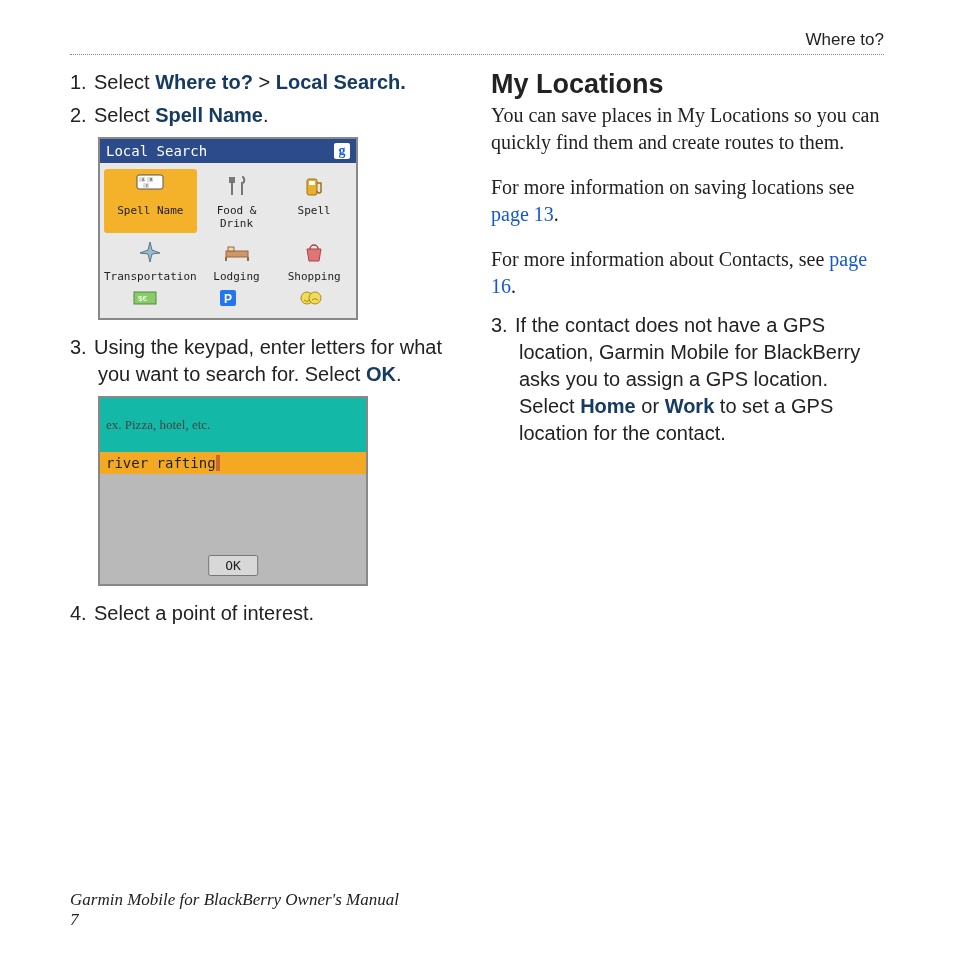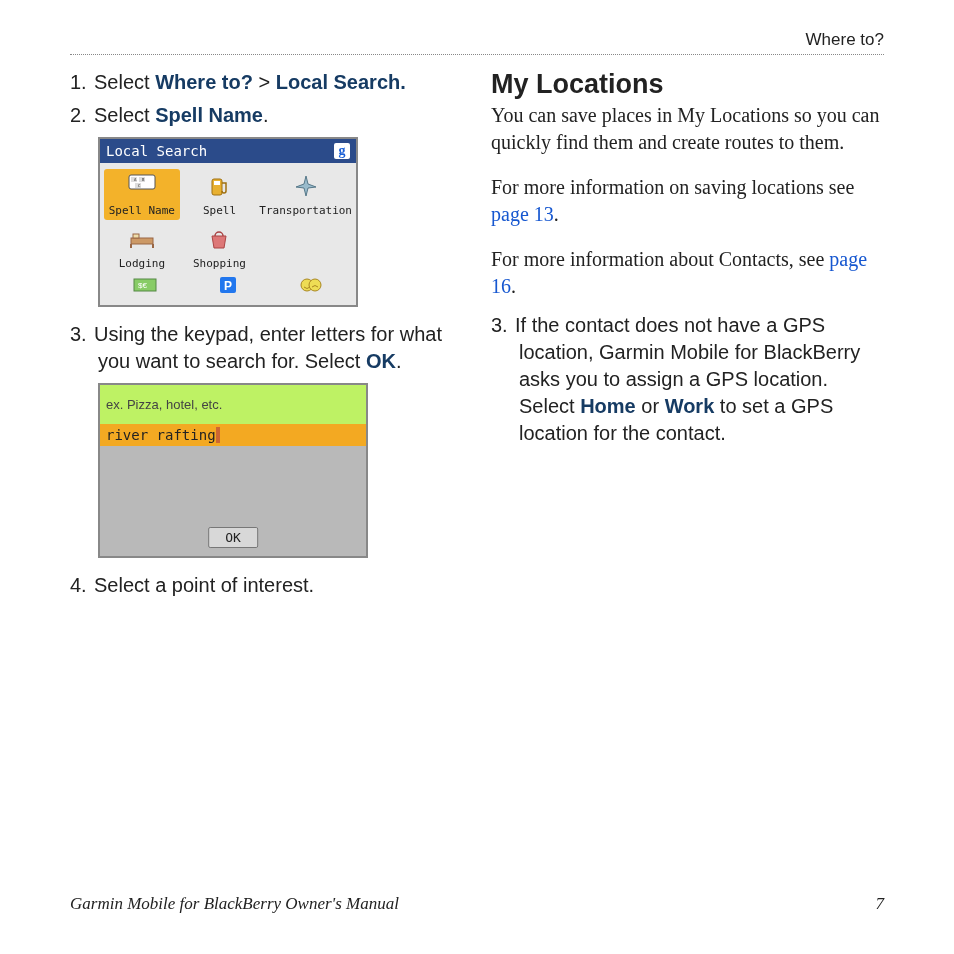--- a/index.html
+++ b/index.html
@@ -91,24 +91,24 @@
   .ls-half .ls-icon { height:20px; }
   .ls-half { padding-top:2px; text-align:center;}
 
   
   .ti-shot {
     width: 270px;
     border: 2px solid #888;
     background: #b9b9b9;
   }
   .ti-hint {
-    background: #bef264;
-    font-family: Liberation Sans, sans-serif;
+    background: #14b8a6;
+    font-family: Liberation Serif, serif;
     font-size: 13px;
-    padding: 12px 6px;
+    padding: 19px 6px;
     color: #444;
   }
   .ti-input {
     background: #f3a922;
     font-family: monospace;
     font-size: 14px;
     padding: 3px 6px;
     color: #222;
   }
   .ti-cursor { background:#c63; display:inline-block; width:4px; }
@@ -133,29 +133,30 @@
   .body-text {
     font-family: Georgia, 'Times New Roman', serif;
     font-size: 20px;
     line-height: 1.35;
     margin-bottom: 18px;
   }
   .link { color: #1657d0; }
 
   .footer {
     position: absolute;
-    bottom: 40px;
+    bottom: 24px;
     left: 70px;
     right: 70px;
     display: flex;
     justify-content: space-between;
     font-style: italic;
     font-family: Georgia, 'Times New Roman', serif;
     font-size: 17px;
     border: none;
+    flex-direction: column;
   }
 </style>
 </head>
 <body>
 
 <div class="page">
   <div class="header-line">Where to?</div>
 
   <div class="columns">
 
@@ -180,20 +181,27 @@
               <svg class="ls-icon" viewBox="0 0 34 26">
                   <rect x="4" y="2" width="26" height="14" rx="2" fill="#fff" stroke="#555"></rect>
                   <rect x="6" y="4" width="6" height="5" fill="#ddd"></rect>
                   <rect x="14" y="4" width="6" height="5" fill="#ddd"></rect>
                   <rect x="10" y="10" width="6" height="5" fill="#ddd"></rect>
                   <text x="9" y="8" font-size="4" fill="#333">A</text>
                   <text x="17" y="8" font-size="4" fill="#333">B</text>
                   <text x="13" y="14" font-size="4" fill="#333">C</text>
                 </svg>
               <div>Spell Name</div>
+            </div>
+            <div class="ls-cell">
+              <svg class="ls-icon" viewBox="0 0 34 26">
+                  <path d="M12 4 v10 M10 4 v6 M14 4 v6 M12 14 v8" stroke="#777" stroke-width="2" fill="none"></path>
+                  <path d="M22 4 c3 0 3 6 0 6 v12" stroke="#777" stroke-width="2" fill="none"></path>
+                </svg>
+              <div>Food &amp; Drink</div>
             </div>
             <div class="ls-cell">
               <svg class="ls-icon" viewBox="0 0 34 26">
                   <rect x="10" y="6" width="10" height="16" rx="2" fill="#e8b030" stroke="#a07010"></rect>
                   <rect x="12" y="8" width="6" height="4" fill="#fff"></rect>
                   <path d="M20 10 h4 v8 a2 2 0 0 1 -4 0" stroke="#a07010" fill="none" stroke-width="1.5"></path>
                 </svg>
               <div>Spell</div>
             </div>
             <div class="ls-cell">

